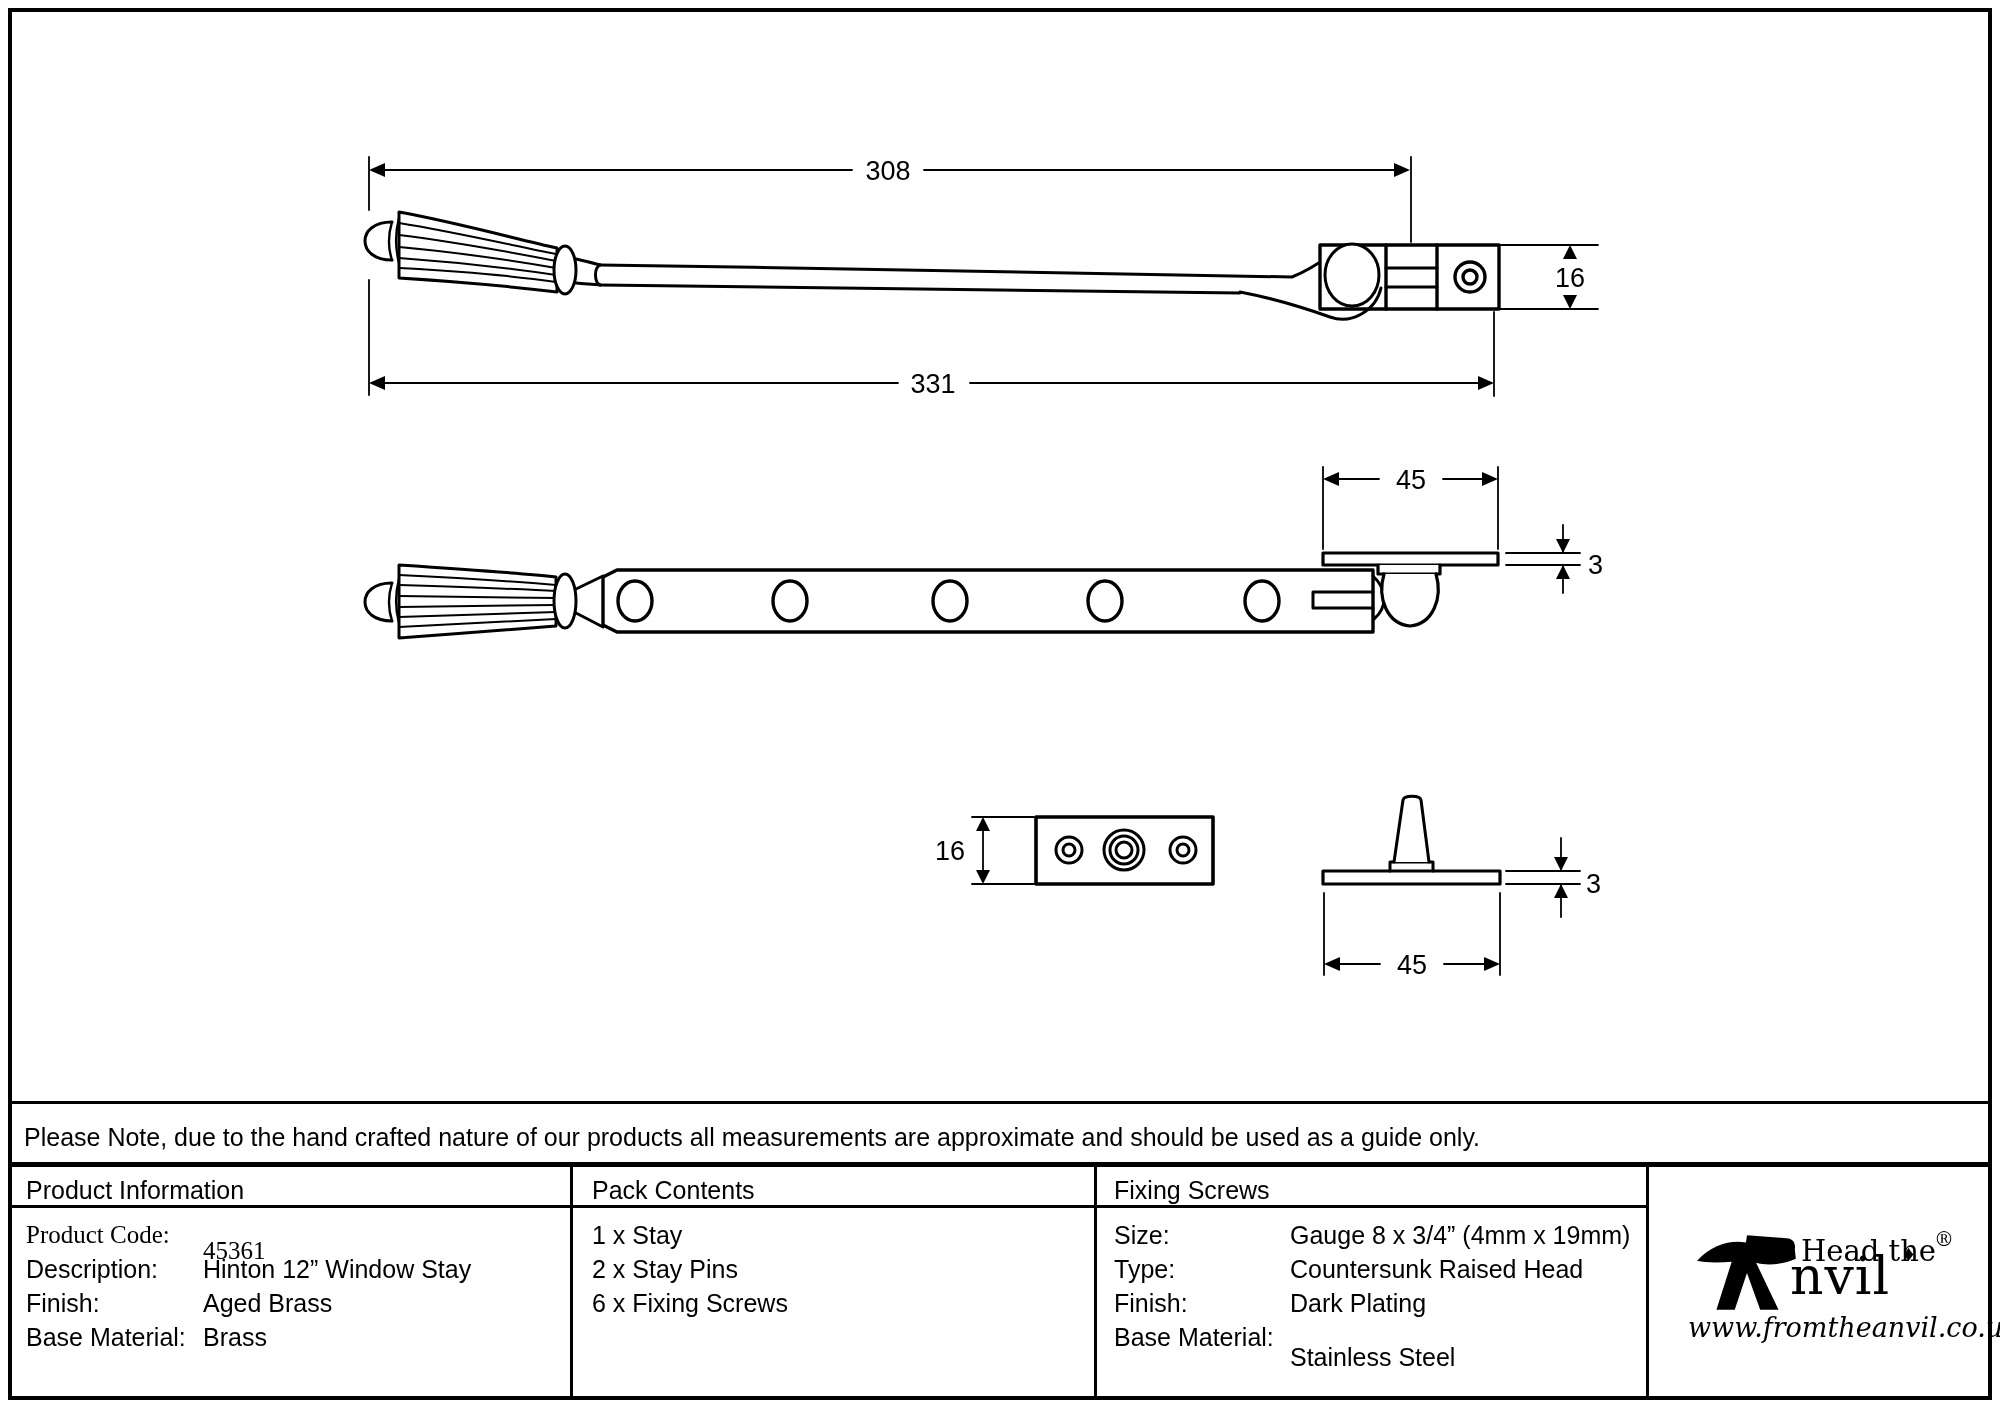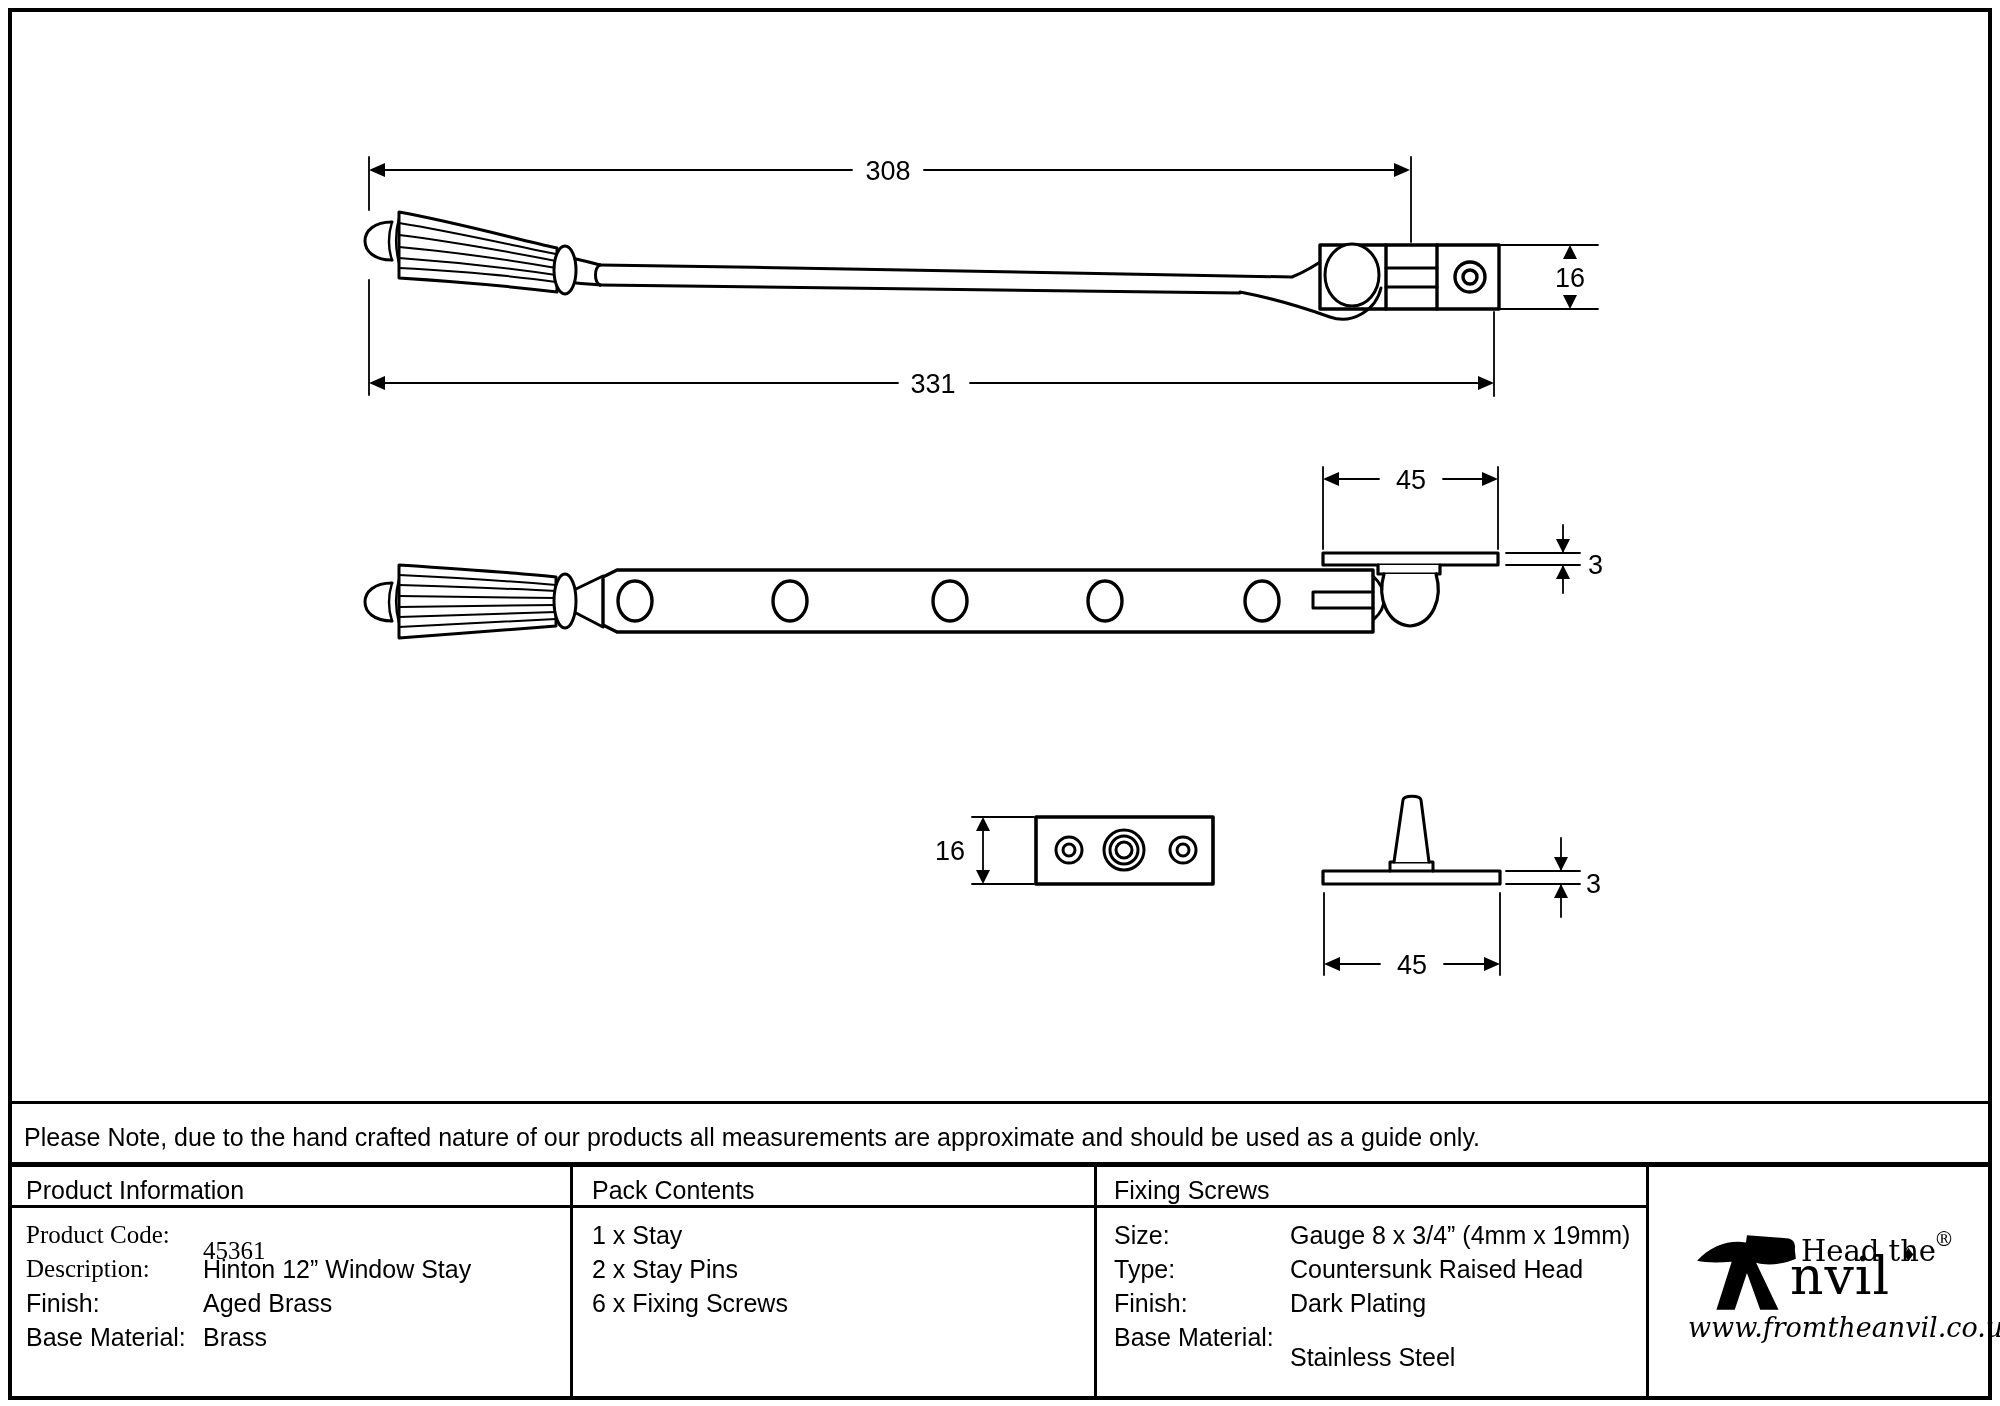--- a/index.html
+++ b/index.html
@@ -192,21 +192,21 @@
 <div class="vline" style="left:1646px;top:1162px;width:3px;height:236px;"></div>
 
 <div class="txt" style="left:24px;top:1122px;">Please Note, due to the hand crafted nature of our products all measurements are approximate and should be used as a guide only.</div>
 
 <div class="txt" style="left:26px;top:1175px;">Product Information</div>
 <div class="txt" style="left:592px;top:1175px;">Pack Contents</div>
 <div class="txt" style="left:1114px;top:1175px;">Fixing Screws</div>
 
 <div class="txt" style="left:26px;top:1220px;font-family:Liberation Serif, serif;">Product Code:</div>
 <div class="txt" style="left:203px;top:1236px;font-family:Liberation Serif, serif;">45361</div>
-<div class="txt" style="left:26px;top:1254px;font-family:Liberation Serif, serif;">Description:</div>
+<div class="txt" style="left:26px;top:1254px;">Description:</div>
 <div class="txt" style="left:203px;top:1254px;">Hinton 12” Window Stay</div>
 <div class="txt" style="left:26px;top:1288px;">Finish:</div>
 <div class="txt" style="left:203px;top:1288px;">Aged Brass</div>
 <div class="txt" style="left:26px;top:1322px;">Base Material:</div>
 <div class="txt" style="left:203px;top:1322px;">Brass</div>
 
 <div class="txt" style="left:592px;top:1220px;">1 x Stay</div>
 <div class="txt" style="left:592px;top:1254px;">2 x Stay Pins</div>
 <div class="txt" style="left:592px;top:1288px;">6 x Fixing Screws</div>
 

